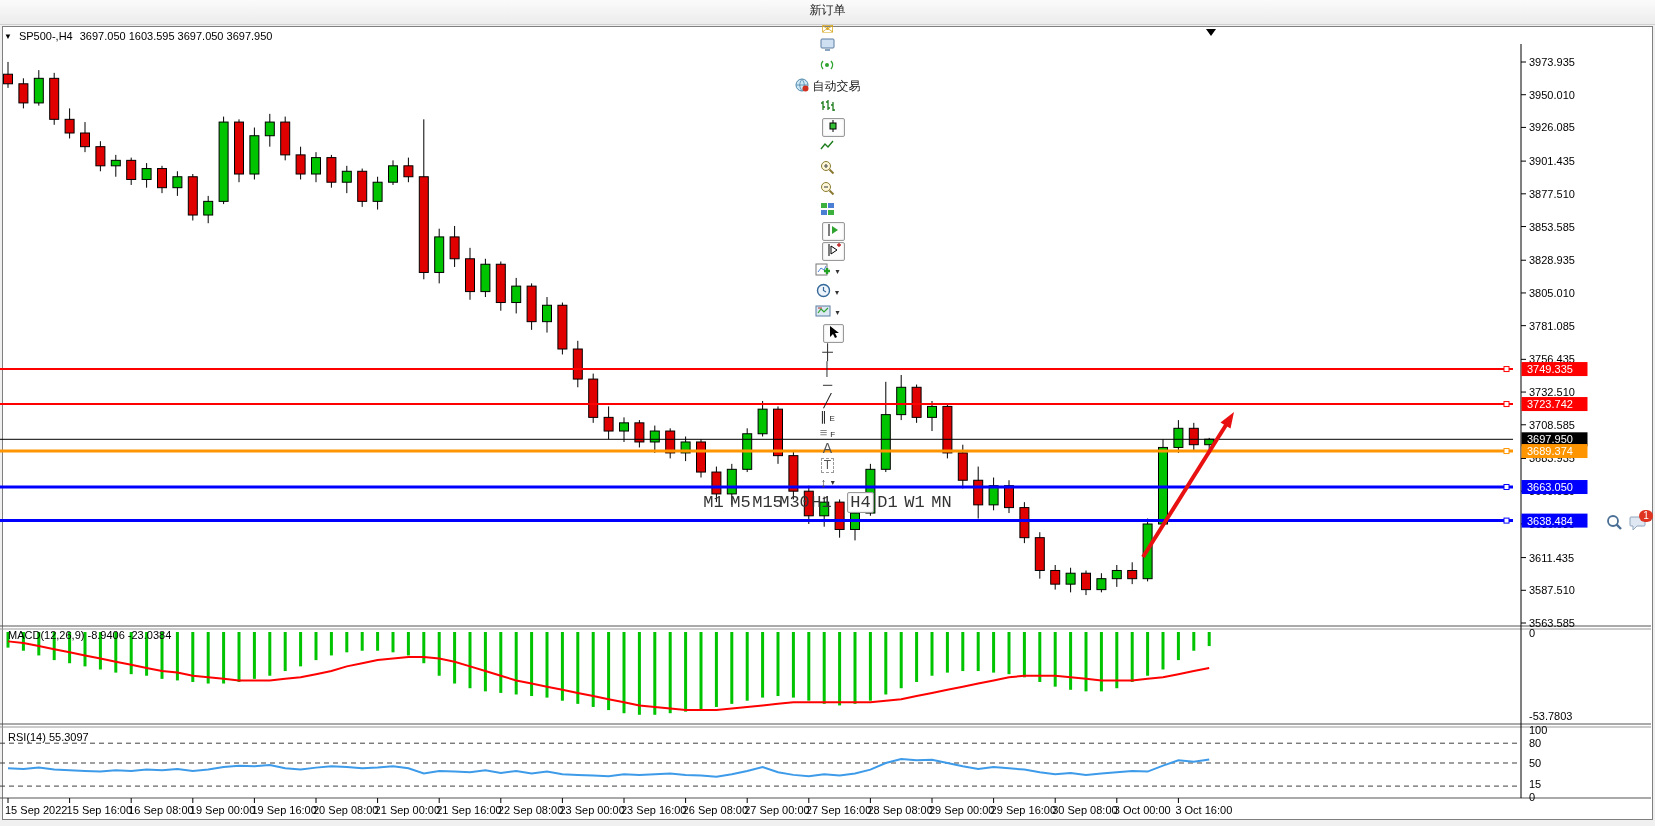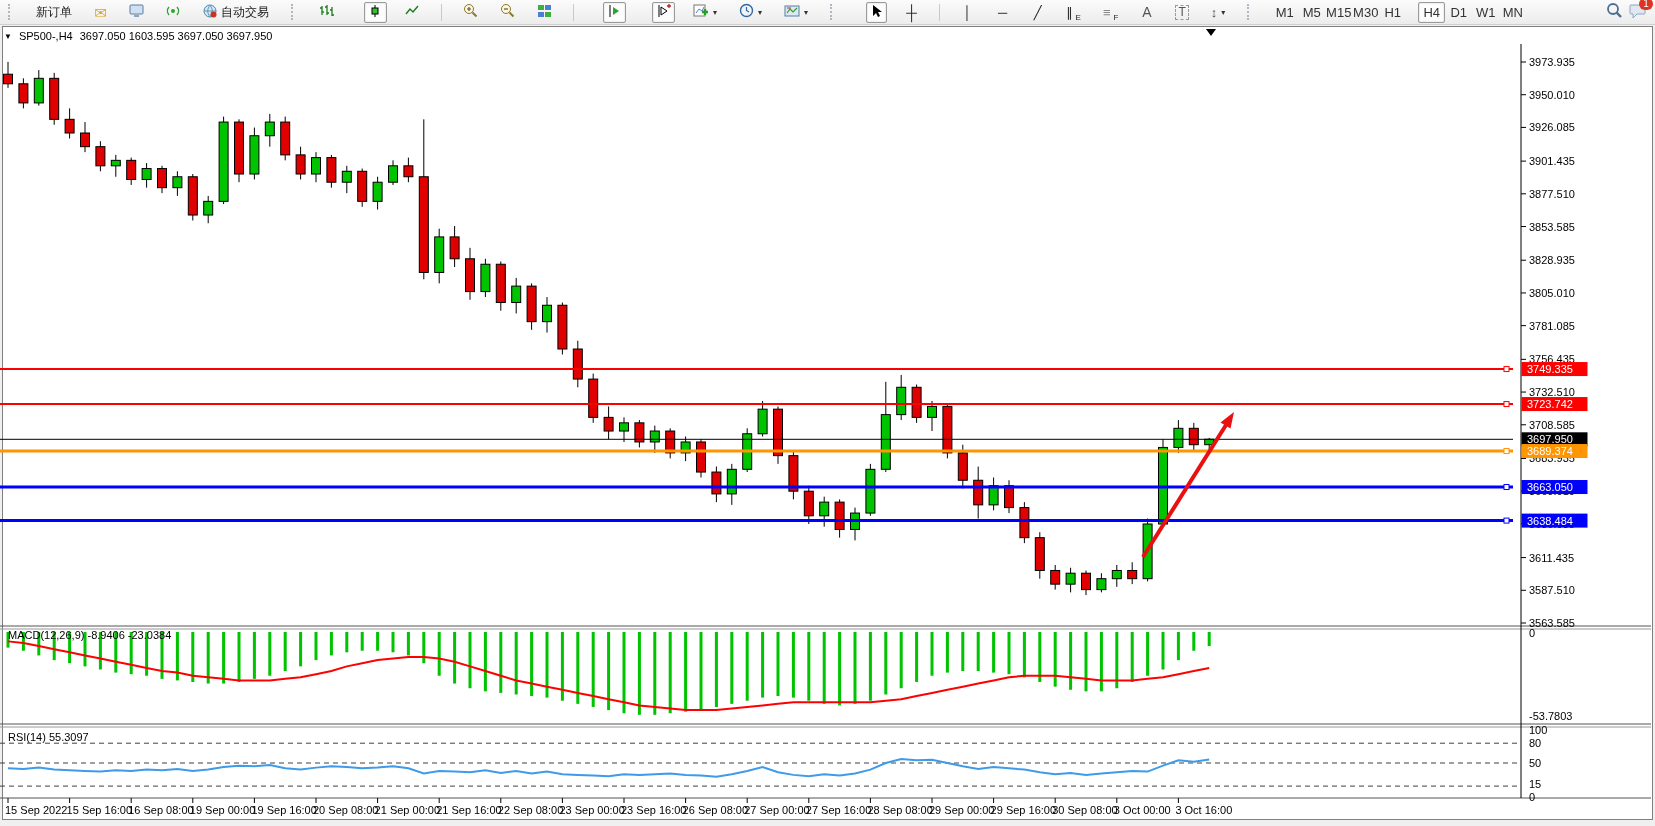--- a/index.html
+++ b/index.html
@@ -6,33 +6,33 @@
   body{
     width:1655px;height:826px;position:relative;overflow:hidden;
     background:#f0f0f0;font-family:"Liberation Sans","DejaVu Sans",sans-serif;
     -webkit-font-smoothing:antialiased;
   }
   
   .toolbar{
     position:absolute;left:0;top:0;width:1655px;height:25px;
     background:linear-gradient(#fbfbfb,#ececec);
     border-bottom:1px solid #d0d0d0;
-    display:flex;align-items:center;padding:0 4px;box-sizing:border-box;gap:14px;
-    font-size:12px;color:#222;z-index:20;
+    display:flex;align-items:center;padding:0 4px;box-sizing:border-box;gap:1px;
+    font-size:12px;color:#222;z-index:20;flex-direction:column;
   }
   .grip{width:4px;height:16px;border-left:2px dotted #aeb6bf;margin:0 4px;}
   .tbtn{
     height:21px;min-width:21px;display:flex;align-items:center;justify-content:center;
     padding:0 3px;border:1px solid transparent;border-radius:2px;box-sizing:border-box;
     cursor:default;gap:3px;white-space:nowrap;
   }
   .tbtn.pressed{background:#fdfdfd;border:1px solid #9a9a9a;box-shadow:inset 0 0 2px #cfcfcf;margin-left:12px;}
   .tbtn .glyph{font-size:13px;line-height:13px;}
   .caret{font-size:8px;color:#333;margin-left:1px;}
-  .tf{width:27px;text-align:center;font-size:13px;color:#333;}
+  .tf{width:27px;text-align:center;font-size:17px;color:#333;font-family:Liberation Mono, monospace;}
   .sep{width:1px;height:17px;background:#c9c9c9;margin:0 3px;}
   .t-label{font-size:12px;color:#1a1a1a;}
   .right-tools{margin-left:auto;display:flex;align-items:center;gap:6px;margin-right:4px;}
   .badge{
     position:absolute;top:-4px;right:-6px;background:#e03423;color:#fff;border-radius:8px;
     font-size:10px;line-height:12px;min-width:12px;height:12px;text-align:center;padding:0 1px;
   }
   .bubble-wrap{position:relative;}
   
   .chart-window{

